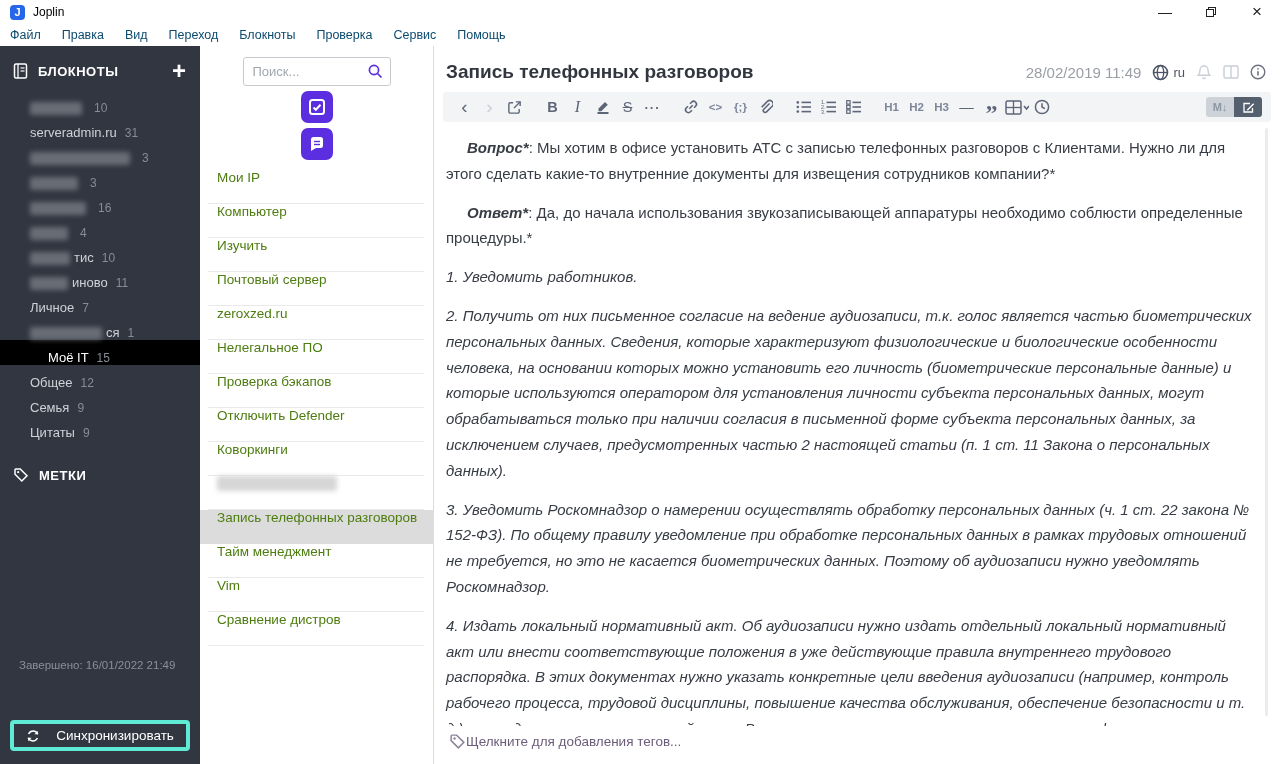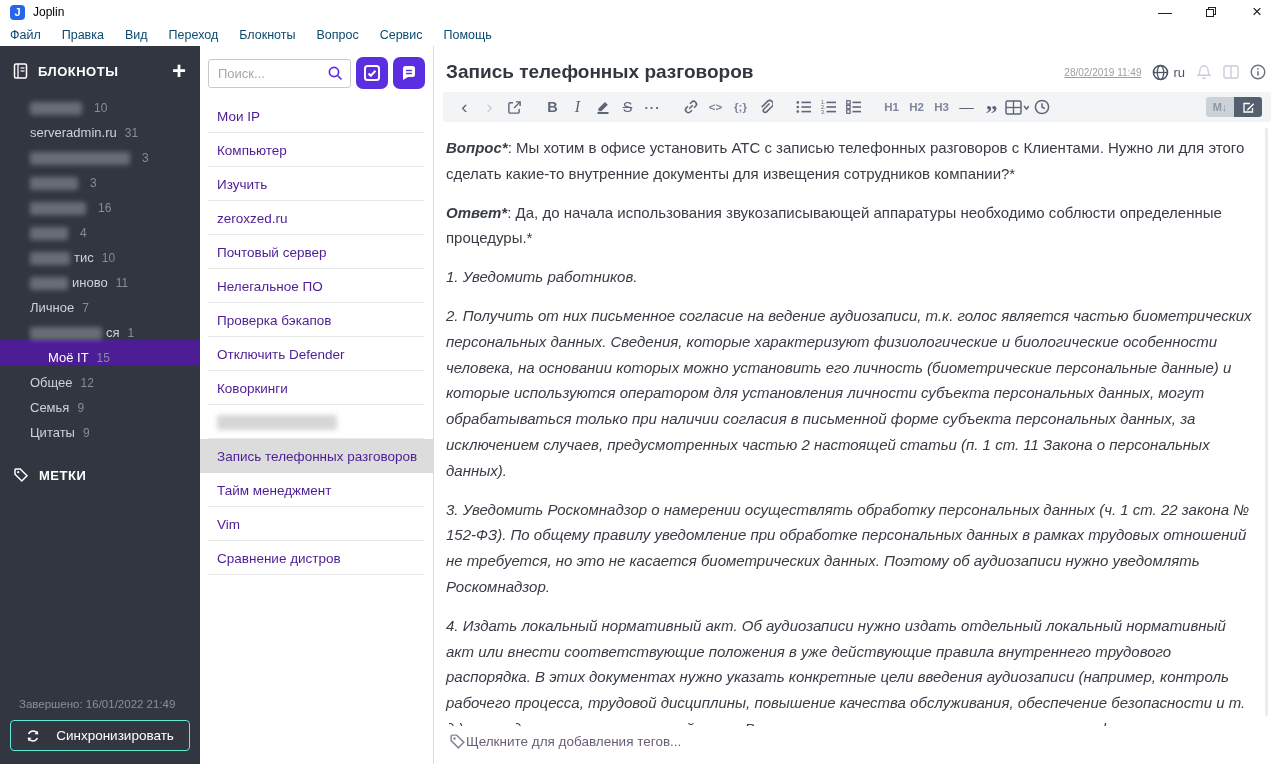--- a/index.html
+++ b/index.html
@@ -23,71 +23,71 @@
   .main { flex:1; display:flex; min-height:0; }
 
   
   .sidebar { width:200px; flex-shrink:0; background:#313640; color:#ccd1d7; display:flex; flex-direction:column; overflow:hidden; }
   .sb-header { display:flex; align-items:center; padding:16px 14px 10px 13px; color:#fff; }
   .sb-header-title { font-size:13px; font-weight:bold; letter-spacing:.5px; margin-left:10px; }
   .sb-plus { margin-left:auto; font-size:24px; line-height:18px; color:#fff; font-weight:bold; }
   .sb-allnotes { display:flex; align-items:center; padding:5px 14px 6px 27px; color:#959ca5; font-size:13px; }
   .sb-allnotes span { margin-left:9px; }
   .sb-item { display:flex; align-items:flex-end; height:25px; padding-left:30px; font-size:13px; color:#ced2d8; white-space:nowrap; }
-  .sb-item.selected { background:#4c1d95; color:#fff;padding-left:48px; }
+  .sb-item.selected { background:#000000; color:#fff;padding-left:48px; }
   .sb-count { margin-left:8px; color:#868d97; font-size:12px; }
   .redact { display:inline-block; height:13px; border-radius:2px; filter:blur(2.5px); }
   .redact.dark { background:#959aa2; opacity:.55; margin-right:4px; }
   .redact.light { background:#d6d6d6; height:15px; }
   .sb-tags { display:flex; align-items:center; padding:27px 14px 8px 13px; color:#fff; }
   .sb-tags span { font-size:13px; font-weight:bold; letter-spacing:.5px; margin-left:10px; }
   .sb-footer { margin-top:auto; padding:0 10px 13px 10px; }
   .sync-status { color:#8a9099; font-size:11.5px; padding:0 0 10px 9px; }
-  .sync-btn { width:100%; height:31px; background:transparent; border:1px solid #5eead4; border-radius:4px; color:#fff; font-size:13.5px; display:flex; align-items:center; justify-content:center; gap:16px; font-family:inherit; }
+  .sync-btn { width:100%; height:31px; background:transparent; border:4px solid #5eead4; border-radius:4px; color:#fff; font-size:13.5px; display:flex; align-items:center; justify-content:center; gap:16px; font-family:inherit;margin-top:39px; }
 
   
   .notelist { width:234px; flex-shrink:0; border-right:1px solid #dcdcdc; display:flex; flex-direction:column; overflow:hidden; background:#fff; }
-  .search-row { display:flex; align-items:center; padding:11px 8px 10px 8px; gap:5px; flex-shrink:0; }
+  .search-row { display:flex; align-items:center; padding:11px 8px 10px 8px; gap:5px; flex-shrink:0;flex-direction:column; }
   .search-box { position:relative; width:148px; height:29px; border:1px solid #c6cacf; border-radius:3px; background:#fff; }
   .search-box input { width:100%; height:100%; border:none; outline:none; font-size:13px; padding:0 28px 0 9px; color:#333; font-family:inherit; background:transparent; }
   .search-box input::placeholder { color:#a2a7ad; }
   .search-icon { position:absolute; right:6px; top:5px; }
   .nl-btn { width:32px; height:32px; border-radius:7px; background:#5b2ee0; display:flex; align-items:center; justify-content:center; border:none; flex-shrink:0; }
   .note-items { flex:1; overflow:hidden; }
-  .note-item { height:34px; display:flex; align-items:center; padding:0 8px 0 17px; font-size:13.5px; color:#4c1d95; position:relative; }
+  .note-item { height:34px; display:flex; padding:0 8px 0 17px; font-size:13.5px; color:#4d7c0f; position:relative; }
   .note-item:not(.selected)::after { content:""; position:absolute; left:8px; right:9px; bottom:0; height:1px; background:#e9e9e9; }
   .note-item.selected { background:#dcdcdc; }
 
   
   .editor { flex:1; min-width:0; display:flex; flex-direction:column; overflow:hidden; background:#fff; }
   .ed-header { display:flex; align-items:center; padding:15px 14px 9px 12px; flex-shrink:0; }
   .ed-title { font-size:19px; font-weight:bold; color:#32373f; }
   .ed-meta { margin-left:auto; display:flex; align-items:center; gap:11px; }
-  .ed-date { color:#9a9ea5; font-size:10px;text-decoration:underline; }
+  .ed-date { color:#9a9ea5; font-size:15px; }
   .ed-locale { color:#4c5567; font-size:13px; display:flex; align-items:center; gap:4px;text-align:right; }
   .meta-icon { display:flex; align-items:center; }
 
   .ed-toolbar { margin:0 9px; height:30px; background:#f3f4f6; border-radius:3px; display:flex; align-items:center; padding:0 9px; flex-shrink:0; }
   .tb-icon { min-width:25px; height:30px; display:flex; align-items:center; justify-content:center; color:#5d6678; font-size:14.5px; }
   .tb-icon.gap { margin-left:13px; }
   .tb-icon.disabled { color:#c7cdd5; }
   .tb-bold { font-weight:bold; }
   .tb-italic { font-style:italic; font-family:"Liberation Serif", serif; font-size:16px; }
   .tb-strike { text-decoration:line-through; }
   .tb-small { font-size:11.5px; font-weight:bold; color:#7d8699; }
   .tb-quote { font-size:24px; font-weight:bold; line-height:8px; padding-top:12px; font-family:"Liberation Serif", serif; }
   .tb-ellipsis { letter-spacing:1px; font-weight:bold; font-size:13px; }
   .tb-right { margin-left:auto; display:flex; }
   .seg-md { width:28px; height:20px; background:#ccd2d8; border-radius:3px 0 0 3px; color:#8d97a3; font-weight:bold; font-size:11px; display:flex; align-items:center; justify-content:center; }
   .seg-edit { width:28px; height:20px; background:#54606e; border-radius:0 3px 3px 0; display:flex; align-items:center; justify-content:center; }
 
   .ed-content { flex:1; min-height:0; overflow:hidden; padding:13px 28px 0 12px; font-size:15px; line-height:25.8px; color:#383d45; position:relative; }
   .ed-content p { margin:0 0 13px 0; }
   .ed-content p.it { font-style:italic; }
-  .ed-content .lead { font-weight:bold; font-style:italic; }
+  .ed-content .lead { font-weight:bold; font-style:italic;margin-left:21px; }
   .scroll-track { position:absolute; top:6px; right:12px; width:3px; bottom:10px; background:#ececee; border-radius:2px; }
 
   .ed-tagbar { height:38px; display:flex; align-items:center; gap:0; padding:0 12px 8px 15px; flex-shrink:0; color:#6b5d79; font-size:13.5px; }
 </style>
 </head>
 <body>
 
 <div class="app-window">
 
   <div class="titlebar">
@@ -104,21 +104,21 @@
       <div class="win-btn" style="font-size:17px;">×</div>
     </div>
   </div>
 
   <div class="menubar">
       <span class="menu-item">Файл</span>
       <span class="menu-item">Правка</span>
       <span class="menu-item">Вид</span>
       <span class="menu-item">Переход</span>
       <span class="menu-item">Блокноты</span>
-      <span class="menu-item">Вопрос</span>
+      <span class="menu-item">Проверка</span>
       <span class="menu-item">Сервис</span>
       <span class="menu-item">Помощь</span>
     </div>
 
   <div class="main">
 
     <div class="sidebar">
       <div class="sb-header">
         <svg width="15" height="16" viewBox="0 0 15 16">
             <rect x="1.5" y="1" width="12" height="14" rx="1.5" fill="none" stroke="#fff" stroke-width="1.5"></rect>
@@ -238,24 +238,24 @@
           <div class="note-item">
             <span>Мои IP</span>
           </div>
           <div class="note-item">
             <span>Компьютер</span>
           </div>
           <div class="note-item">
             <span>Изучить</span>
           </div>
           <div class="note-item">
+            <span>Почтовый сервер</span>
+          </div>
+          <div class="note-item">
             <span>zeroxzed.ru</span>
-          </div>
-          <div class="note-item">
-            <span>Почтовый сервер</span>
           </div>
           <div class="note-item">
             <span>Нелегальное ПО</span>
           </div>
           <div class="note-item">
             <span>Проверка бэкапов</span>
           </div>
           <div class="note-item">
             <span>Отключить Defender</span>
           </div>

